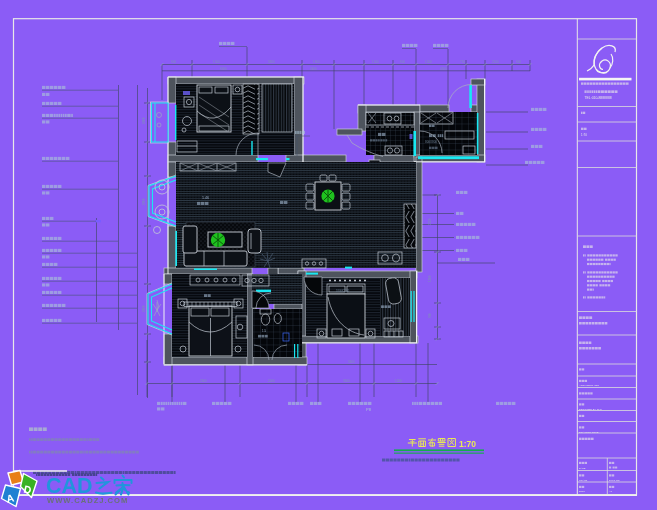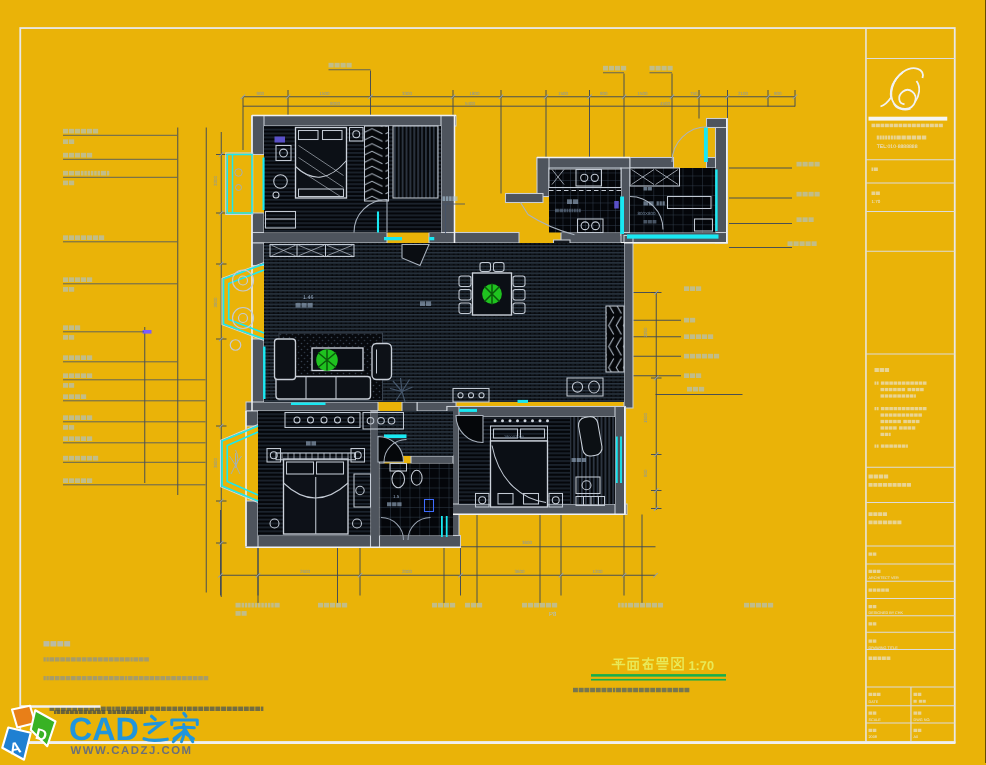--- a/index.html
+++ b/index.html
@@ -1,16 +1,16 @@
 <!DOCTYPE html>
 <html><head>
 <meta charset="utf-8">
 <style>
 html,body{margin:0;padding:0;background:#000;}
-#page{position:relative;width:657px;height:510px;background:#eab308;overflow:hidden;font-family:"Liberation Sans",sans-serif;}
+#page{position:relative;width:657px;height:510px;background:#8b5cf6;overflow:hidden;font-family:"Liberation Sans",sans-serif;}
 svg{display:block;}
 </style>
 </head>
 <body>
 <div id="page">
 <svg width="657" height="510" viewBox="0 0 657 510">
 <defs>
 <pattern id="floorA" width="3" height="2.3" patternUnits="userSpaceOnUse">
 <rect width="3" height="2.3" fill="#05070a"></rect>
 <line x1="0" y1="0.5" x2="3" y2="0.5" stroke="#33404e" stroke-width="0.8"></line>

